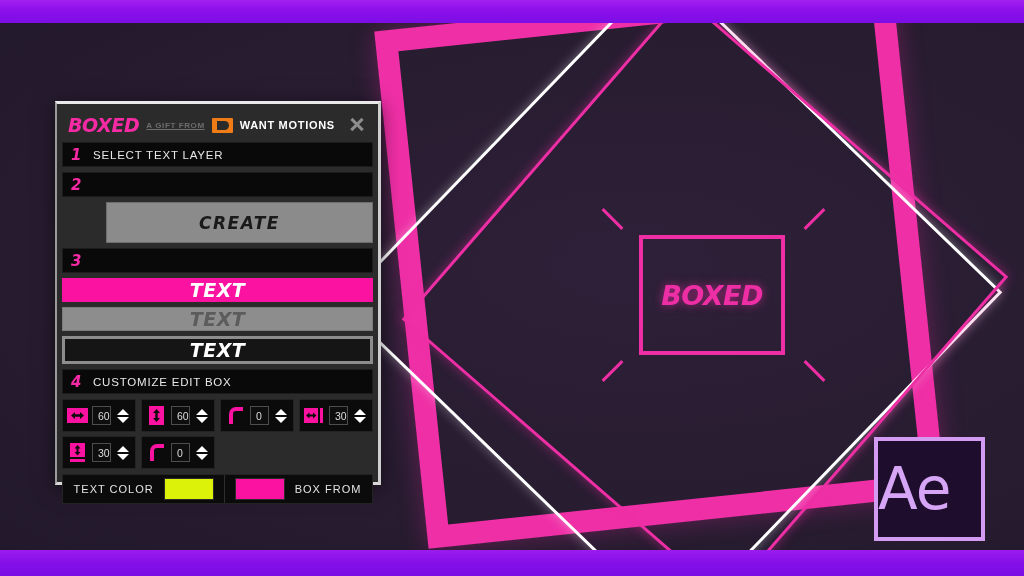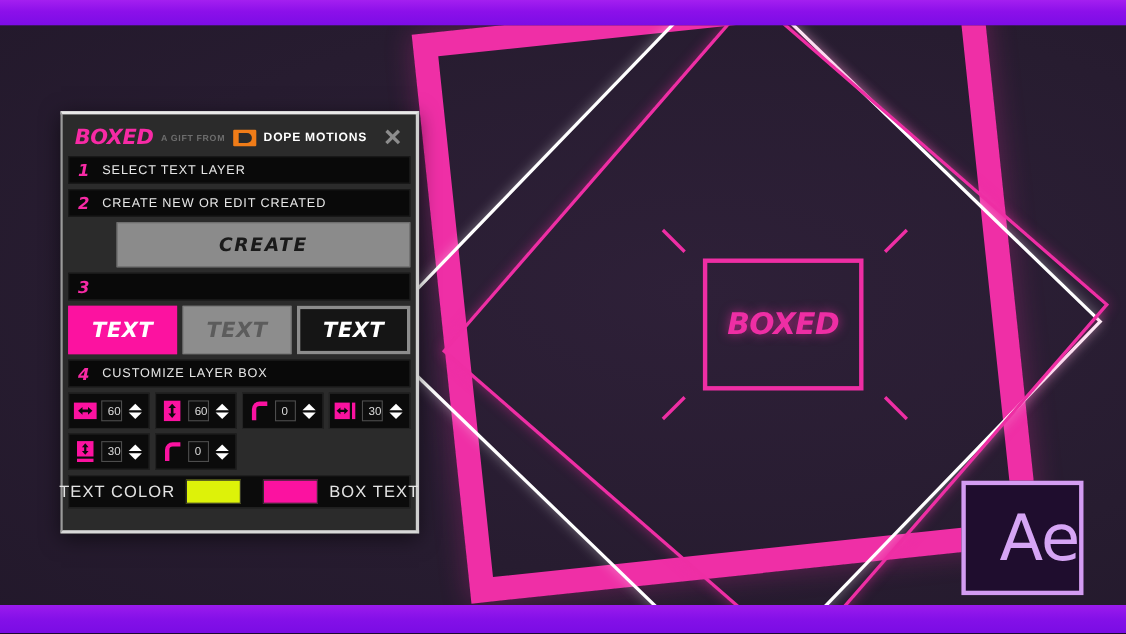--- a/index.html
+++ b/index.html
@@ -122,21 +122,21 @@
     position: absolute;
     left: 874px;
     top: 437px;
     width: 111px;
     height: 104px;
     box-sizing: border-box;
     border: 4px solid #d39cf2;
     background: #1f0d2e;
     display: flex;
     align-items: center;
-    justify-content: flex-end;
+    justify-content: flex-start;
     z-index: 30;
   }
   .ae-badge-text {
     font-family: "DejaVu Sans", sans-serif;
     font-size: 58px;
     color: #d6a5f5;
     line-height: 1;
     letter-spacing: -1px;
   }
 
@@ -172,20 +172,21 @@
     font-size: 19px;
     color: #f72aa5;
     letter-spacing: -0.4px;
   }
   .gift-from {
     font-size: 8px;
     font-weight: bold;
     letter-spacing: 0.6px;
     color: #6d6d6d;
     white-space: nowrap;
+    text-decoration: underline;
   }
   .dm-logo {
     width: 21px;
     height: 15px;
     background: #f07c18;
     position: relative;
     flex: 0 0 auto;
     border-radius: 1px;
   }
   .dm-logo::after {
@@ -276,20 +277,21 @@
     color: #1a1a1a;
     cursor: pointer;
     margin-left: 44px;
   }
 
   
   .style-row {
     display: flex;
     gap: 5px;
     margin-bottom: 5px;
+    flex-direction: column;
   }
   .style-btn {
     flex: 1 1 0;
     height: 44px;
     display: flex;
     align-items: center;
     justify-content: center;
     font-family: "DejaVu Sans", sans-serif;
     font-weight: bold;
     font-style: italic;
@@ -364,21 +366,21 @@
     height: 30px;
     background: #0b0b0b;
     border: 1px solid #232323;
     box-sizing: border-box;
     display: flex;
     align-items: center;
     justify-content: center;
     gap: 10px;
   }
   .color-label {
-    font-size: 15px;
+    font-size: 11px;
     letter-spacing: 1px;
     color: #e4e4e4;
     white-space: nowrap;
   }
   .swatch {
     width: 48px;
     height: 20px;
     border: 1px solid #2b2b2b;
     cursor: pointer;
     flex: 0 0 auto;
@@ -415,51 +417,50 @@
   <div class="ae-badge">
     <span class="ae-badge-text">Ae</span>
   </div>
 
   <div class="panel">
 
     <div class="panel-header">
       <span class="brand-boxed">BOXED</span>
       <span class="gift-from">A GIFT FROM</span>
       <span class="dm-logo"></span>
-      <span class="dm-name">DOPE MOTIONS</span>
+      <span class="dm-name">WANT MOTIONS</span>
       <span class="close-x"></span>
     </div>
 
     <div class="step-row">
       <span class="step-num">1</span>
       <span class="step-text">SELECT TEXT LAYER</span>
     </div>
 
     <div class="step-row">
       <span class="step-num">2</span>
-      <span class="step-text">CREATE NEW OR EDIT CREATED</span>
     </div>
 
     <div class="btn-row">
       <div class="big-btn">CREATE</div>
     </div>
 
     <div class="step-row">
       <span class="step-num">3</span>
     </div>
 
     <div class="style-row">
       <div class="style-btn filled">TEXT</div>
       <div class="style-btn gray">TEXT</div>
       <div class="style-btn outline">TEXT</div>
     </div>
 
     <div class="step-row">
       <span class="step-num">4</span>
-      <span class="step-text">CUSTOMIZE LAYER BOX</span>
+      <span class="step-text">CUSTOMIZE EDIT BOX</span>
     </div>
 
     <div class="stepper-grid">
 
       <div class="stepper">
         <span class="st-icon">
           <svg width="21" height="19" viewBox="0 0 21 19">
             <rect x="0" y="2" width="21" height="15" fill="#fb12a0"></rect>
             <path d="M4 9.5 L8 6 L8 8.3 L13 8.3 L13 6 L17 9.5 L13 13 L13 10.7 L8 10.7 L8 13 Z" fill="#0b0b0b"></path>
           </svg>
@@ -541,17 +542,17 @@
         </span>
       </div>
 
     </div>
 
     <div class="color-row">
       <span class="color-label">TEXT COLOR</span>
       <span class="swatch" style="background:#ddf209"></span>
       <span class="divider-vert"></span>
       <span class="swatch" style="background:#fb12a0"></span>
-      <span class="color-label">BOX TEXT</span>
+      <span class="color-label">BOX FROM</span>
     </div>
 
   </div>
 </div>
 
 </body></html>

